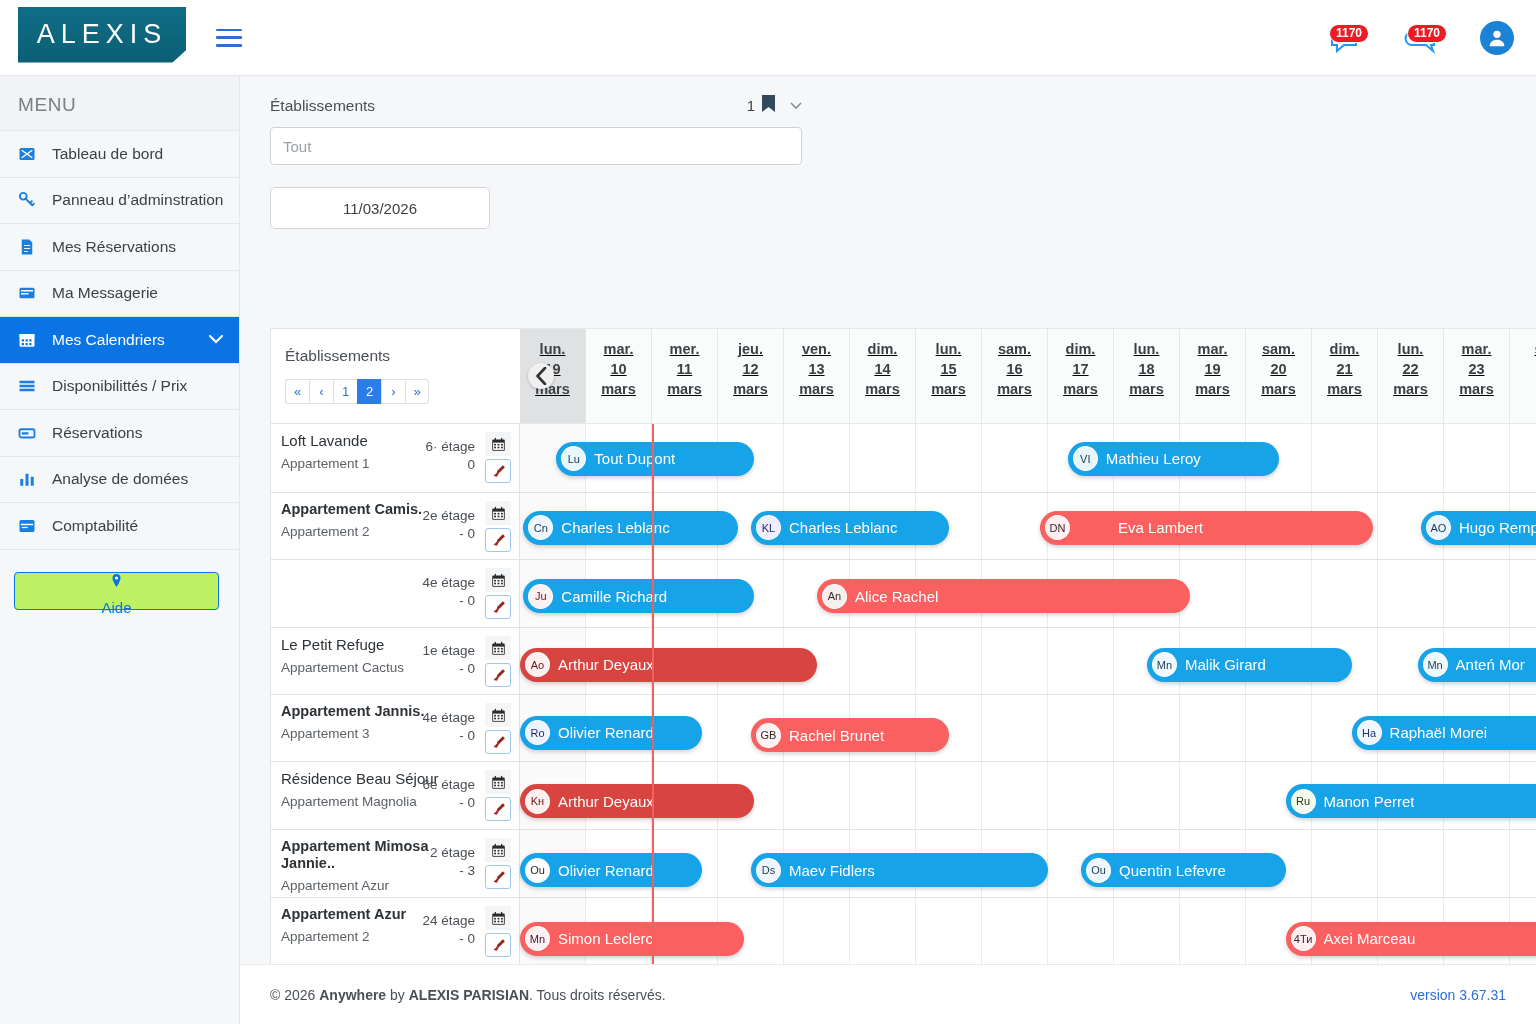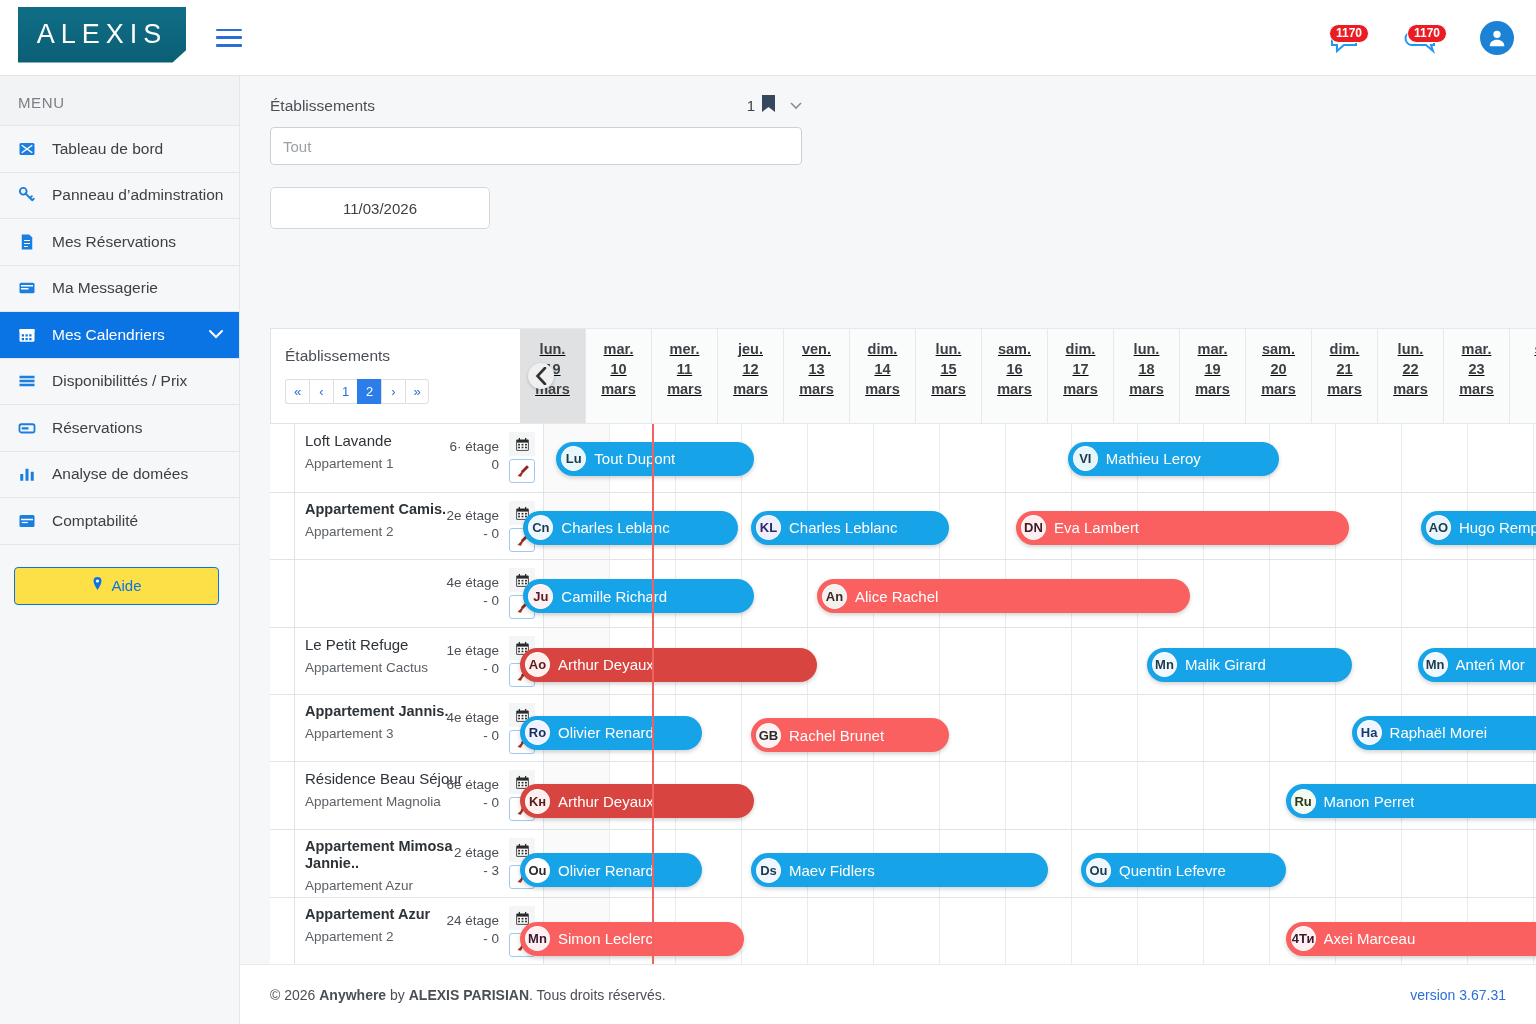--- a/index.html
+++ b/index.html
@@ -52,38 +52,38 @@
     background: #1b82d6; display:flex; align-items:center; justify-content:center;
     cursor:pointer;
   }
 
   
   .sidebar {
     position: absolute; left:0; top: 76px; width: 240px; height: 948px;
     background: #f6f7f8; border-right: 1px solid #e3e6ea;
   }
   .menu-label {
-    font-size: 15px; color: #7a7f85; letter-spacing: .6px;
+    font-size: 19px; color: #7a7f85; letter-spacing: .6px;
     padding: 18px 0 14px 18px; border-bottom: 1px solid #e3e6ea;
     background:#f2f3f5;
   }
   .nav-item {
     display: flex; align-items: center; height: 46.5px; padding-left: 18px;
     border-bottom: 1px solid #e3e6ea; cursor: pointer;
     font-size: 15.5px; color: #3c4146; background:#f6f7f8;
   }
   .nav-item .ic { width: 26px; display:flex; align-items:center; }
   .nav-item .lbl { margin-left: 8px; }
   .nav-item.active { background:#0b74e5; color:#fff; }
   .nav-item.active .chev { margin-left:auto; margin-right: 16px; font-size: 13px; }
   .help-wrap { padding: 22px 20px 0 14px; }
   .help-btn {
     height: 38px; border:1.5px solid #0b74e5; border-radius: 4px;
     color:#0b74e5; font-size: 15px; display:flex; align-items:center;
-    justify-content:center; gap:7px; background:#fde047; cursor:pointer;
+    justify-content:flex-start; gap:7px; background:#bef264; cursor:pointer;flex-direction:column;
   }
 
   
   .main {
     position: absolute; left: 240px; top: 76px;
     width: 1296px; height: 888px; background: #f6f7f8;
     overflow: hidden;
   }
   .filters { padding: 18px 30px 0 30px; }
   .filter-head {
@@ -143,21 +143,21 @@
     position:absolute; left:8px; top:34px; width:26px; height:26px;
     border-radius:50%; background:#f0f0f0; box-shadow:0 1px 3px rgba(0,0,0,.22);
     display:flex; align-items:center; justify-content:center; cursor:pointer;
   }
 
   .cal-body { position: relative; }
   .row { display:flex; border-bottom:1px solid #e1e4e7; background:#fff; position:relative; }
   .row-info {
     width:250px; min-width:250px; position:relative;
     border-left:1px solid #e1e4e7; border-right:1px solid #e1e4e7;
-    padding: 8px 0 0 10px; background:#fff;margin-left:24px;
+    padding: 8px 0 0 10px; background:#fff;
   }
   .p-name { font-size:15px; color:#2e3338; width: 178px; line-height:1.18; }
   .p-name.bold { font-weight:700; font-size:14.5px; }
   .p-sub { font-size:13.5px; color:#5c6166; margin-top: 6px; }
   .floor {
     position:absolute; right: 44px; top: 14px; width: 86px; text-align:right;
     font-size: 13.5px; color:#4a4f55; line-height: 1.35;
   }
   .row-icons { position:absolute; right: 6px; top: 8px; width: 28px; }
   .ibtn {
@@ -175,21 +175,21 @@
     display:flex; align-items:center; padding-left: 5px;
     color:#fff; font-size: 15px; white-space:nowrap;
     box-shadow: 0 2px 4px rgba(0,0,0,.18); pointer-events:auto; cursor:pointer;
   }
   .pill.blue { background:#17a3e8; }
   .pill.red  { background:#f9605f; }
   .pill.dred { background:#d8443f; }
   .pill .av {
     width: 25px; height:25px; min-width:25px; border-radius:50%;
     display:flex; align-items:center; justify-content:center;
-    font-size: 13px; font-weight:700; margin-right: 8px;
+    font-size: 11px; font-weight:400; margin-right: 8px;
     border: 1.5px solid rgba(255,255,255,.9);
   }
   .pill .nm { overflow:hidden; }
 
   .today-line {
     position:absolute; top:0; bottom:0; width:1.5px; background:#f0625f; z-index:5;
   }
 
   
   .footer {
@@ -896,21 +896,21 @@
                 <span class="nm">Mathieu Leroy</span>
               </div>
               <div class="pill blue" style="left: 3.3px; width: 214.5px; top: 86.5px;">
                 <span class="av" style="background:#eef6ff;color:#1b3a4b">Cn</span>
                 <span class="nm">Charles Leblanc</span>
               </div>
               <div class="pill blue" style="left: 231px; width: 198px; top: 86.5px;">
                 <span class="av" style="background:#eeeeff;color:#2a2a66">KL</span>
                 <span class="nm">Charles Leblanc</span>
               </div>
-              <div class="pill red" style="left: 496px; width: 333.3px; top: 86.5px;">
+              <div class="pill red" style="left: 520px; width: 333.3px; top: 86.5px; gap: 40px;">
                 <span class="av" style="background:#ffeef0;color:#3a1b22">DN</span>
                 <span class="nm">Eva Lambert</span>
               </div>
               <div class="pill blue" style="left: 900.9px; width: 158.4px; top: 86.5px;">
                 <span class="av" style="background:#eaf6ff;color:#1b3a4b">AO</span>
                 <span class="nm">Hugo Remp</span>
               </div>
               <div class="pill blue" style="left: 3.3px; width: 231px; top: 155px;">
                 <span class="av" style="background:#fff0f3;color:#5a1b2a">Ju</span>
                 <span class="nm">Camille Richard</span>

